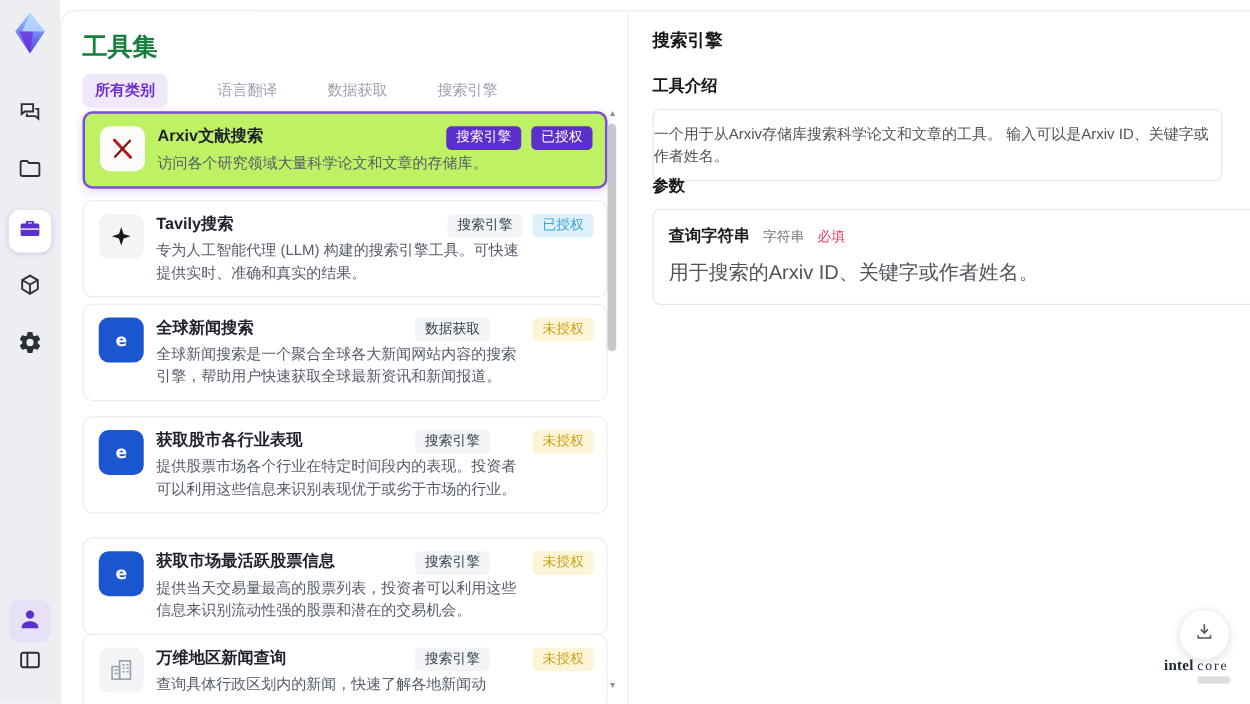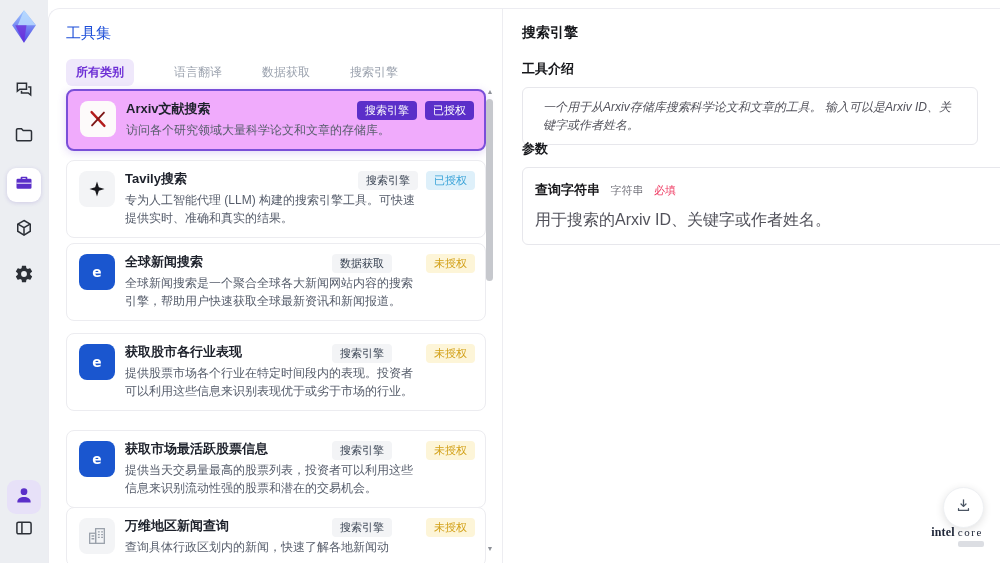--- a/index.html
+++ b/index.html
@@ -16,28 +16,28 @@
   .rail-item.active { background:#fff; box-shadow:0 1px 4px rgba(80,50,180,.18); }
   .rail-item.user-hl { background:#e7e1f8; }
 
   
   .content-card { position:absolute; left:48px; top:8px; width:952px; height:555px;
     background:#fff; border-top:1px solid #ececf1; border-left:1px solid #ececf1;
     border-top-left-radius:12px; }
   .v-divider { position:absolute; left:502px; top:9px; width:1px; height:554px; background:#ededf1; }
 
   
-  .list-title { position:absolute; left:66px; top:24px; font-size:15px; font-weight:normal; color:#1d4ed8; }
+  .list-title { position:absolute; left:66px; top:24px; font-size:20px; font-weight:bold; color:#15803d; }
   .tabs { position:absolute; left:66px; top:59px; display:flex; gap:40px; align-items:center; }
   .tab { font-size:12px; color:#9ca3af; cursor:pointer; padding:5px 0; white-space:nowrap; }
   .tab.active { background:#efe8fb; color:#6d2fd5; font-weight:bold; padding:5px 10px; border-radius:6px; }
 
   .tool-card { position:absolute; left:66px; width:420px; background:#fff;
     border:1px solid #ececf0; border-radius:8px; padding:10px 12px; display:flex; gap:10px; cursor:pointer; }
-  .tool-card.selected { border:2px solid #7a4fd8; background:#f0abfc;
+  .tool-card.selected { border:2px solid #7a4fd8; background:#bef264;
     box-shadow:0 2px 8px rgba(122,79,216,.22); }
   .tool-icon { width:36px; height:36px; border-radius:8px; flex:none;
     display:flex; align-items:center; justify-content:center; }
   .icon-arxiv  { background:#fdfafa; }
   .icon-tavily { background:#f3f4f6; }
   .icon-blue   { background:#1a56cf; }
   .icon-gray   { background:#f3f4f6; }
   .tool-text  { width:292px; flex:none; }
   .tool-title { font-size:13px; font-weight:bold; color:#1d212b; line-height:1.2; }
   .tool-desc  { font-size:12px; color:#565d6b; line-height:1.5; margin-top:4px; }
@@ -50,22 +50,22 @@
 
   
   .scrollbar { position:absolute; left:485px; top:88px; width:10px; height:464px; }
   .sb-arrow { position:absolute; left:0; width:10px; font-size:7px; color:#8d9198; text-align:center; }
   .sb-thumb { position:absolute; left:1px; top:11px; width:7px; height:182px; background:#c6c8cd; border-radius:4px; }
 
   
   .detail-title   { position:absolute; left:522px; top:24px; font-size:14px; font-weight:bold; color:#15161a; }
   .section-head-1 { position:absolute; left:522px; top:60px; font-size:13px; font-weight:bold; color:#15161a; }
   .intro-box { position:absolute; left:522px; top:87px; width:456px; min-height:36px;
-    border:1px solid #e7e7ec; border-radius:6px; padding:10px 20px;
-    font-size:12px; color:#52525b; line-height:1.5; background:#fff;font-style:italic; }
+    border:1px solid #e7e7ec; border-radius:6px; padding:10px 0;
+    font-size:12px; color:#52525b; line-height:1.5; background:#fff; }
   .section-head-2 { position:absolute; left:522px; top:140px; font-size:13px; font-weight:bold; color:#15161a; }
   .param-box { position:absolute; left:522px; top:167px; width:504px;
     border:1px solid #e7e7ec; border-radius:6px; padding:12px; background:#fff; }
   .param-name { font-size:13px; font-weight:bold; color:#18181b; display:inline; }
   .param-type { font-size:11px; color:#71717a; margin-left:6px; }
   .param-req  { font-size:11px; color:#ef3b63; margin-left:6px; }
   .param-desc { font-size:16px; color:#52525b; margin-top:9px; line-height:1.5; }
 
   
   .fab { position:absolute; left:943px; top:487px; width:41px; height:41px; border-radius:50%;

